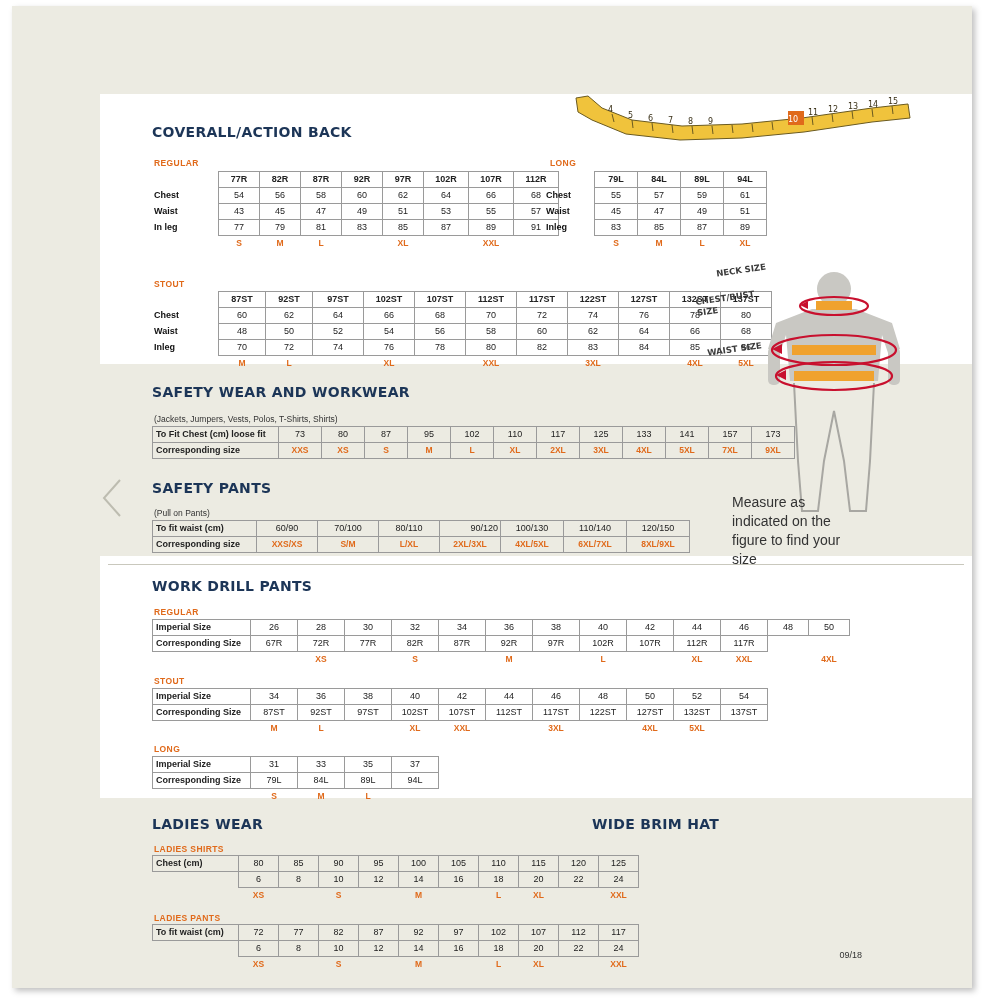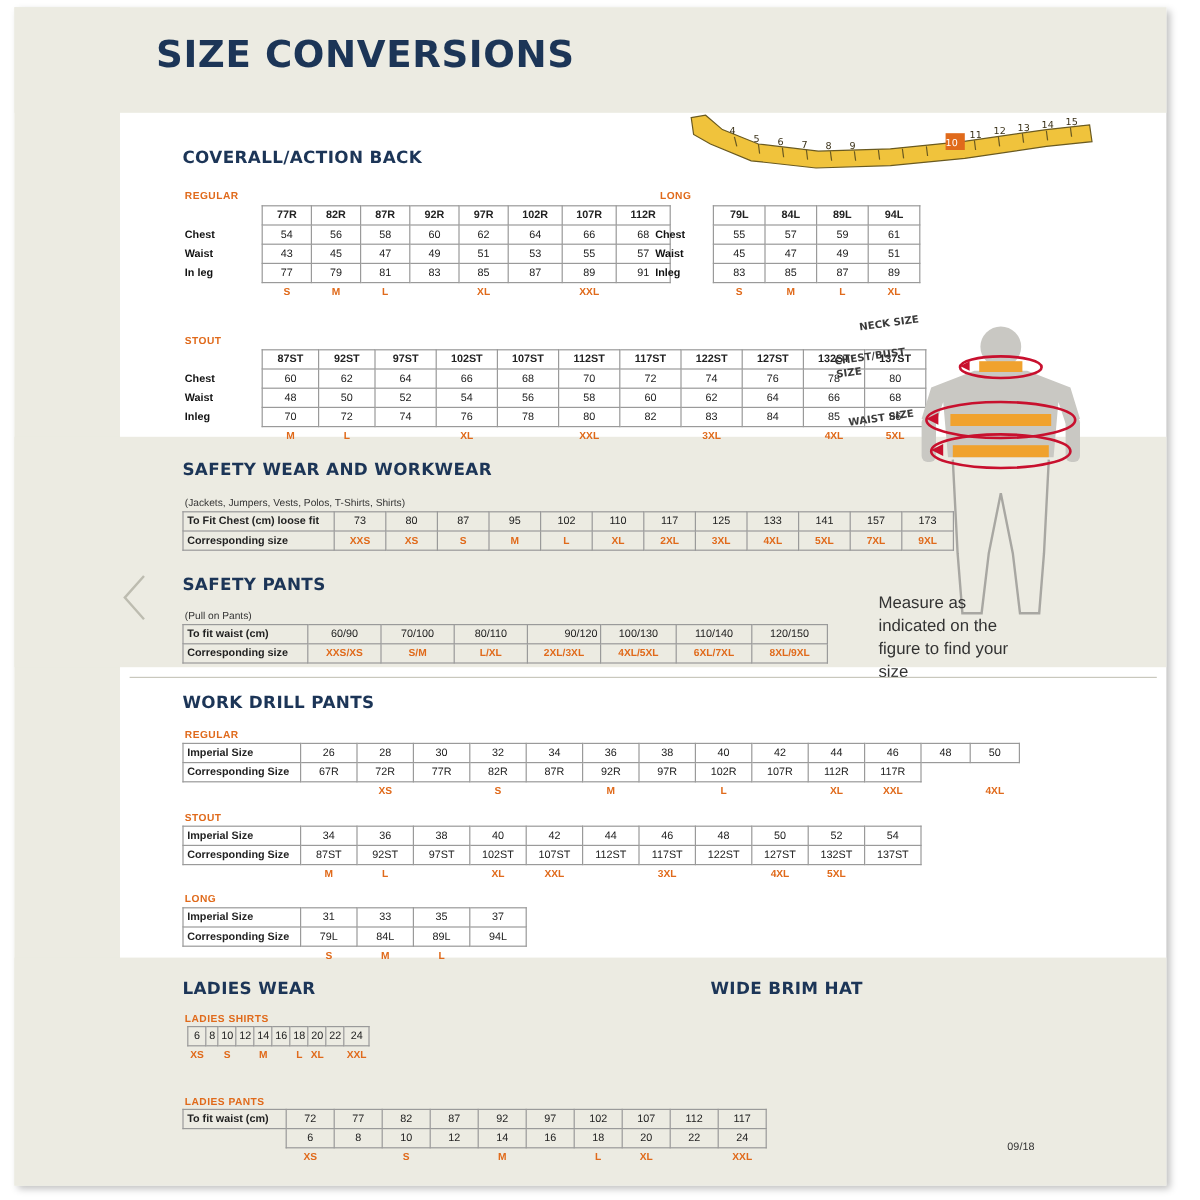--- a/index.html
+++ b/index.html
@@ -42,21 +42,20 @@
 
 <div class="page">
   <div class="sheet">
     <div class="leftband"></div>
     <div class="headband"></div>
     <div class="midband"></div>
     <div class="botband"></div>
 
     <div class="content">
 
-      <h1 class="title">SIZE CONVERSIONS</h1>
 
       <svg class="tape" viewBox="0 0 340 60">
         <path d="M4 4 L16 2 L30 14 L60 26 L110 32 L170 30 L230 24 L300 14 L336 10 L338 24 L300 28 L232 38 L170 44 L108 46 L54 40 L20 26 L6 18 Z" fill="#f0c33c" stroke="#6a5a20" stroke-width="1"></path>
         <rect x="216" y="17" width="16" height="14" fill="#e06a1b"></rect>
         <g stroke="#6a5a20" stroke-width="1">
           <line x1="40" y1="20" x2="42" y2="28"></line>
             <line x1="60" y1="26" x2="61" y2="34"></line>
           <line x1="80" y1="29" x2="81" y2="37"></line>
             <line x1="100" y1="31" x2="101" y2="39"></line>
           <line x1="120" y1="32" x2="121" y2="40"></line>
@@ -491,20 +490,33 @@
           <td class="sz">L</td>
           <td class="blank"></td>
         </tr>
       </tbody>
         </table>
 
       <div class="sect" style="left:140px;top:810px;">LADIES WEAR</div>
       <div class="sublabel" style="left:142px;top:838px;">LADIES SHIRTS</div>
       <table class="t" style="left:140px;top:849px;">
         <tbody>
+            <tr>
+          <td class="hd" style="width:80px;text-align:left;padding-left:3px;">Chest (cm)</td>
+          <td style="width:35px;">80</td>
+          <td style="width:35px;">85</td>
+          <td style="width:35px;">90</td>
+          <td style="width:35px;">95</td>
+          <td style="width:35px;">100</td>
+          <td style="width:35px;">105</td>
+          <td style="width:35px;">110</td>
+          <td style="width:35px;">115</td>
+          <td style="width:35px;">120</td>
+          <td style="width:35px;">125</td>
+        </tr>
         <tr>
           <td class="blank"></td>
           <td>6</td>
           <td>8</td>
           <td>10</td>
           <td>12</td>
           <td>14</td>
           <td>16</td>
           <td>18</td>
           <td>20</td>

